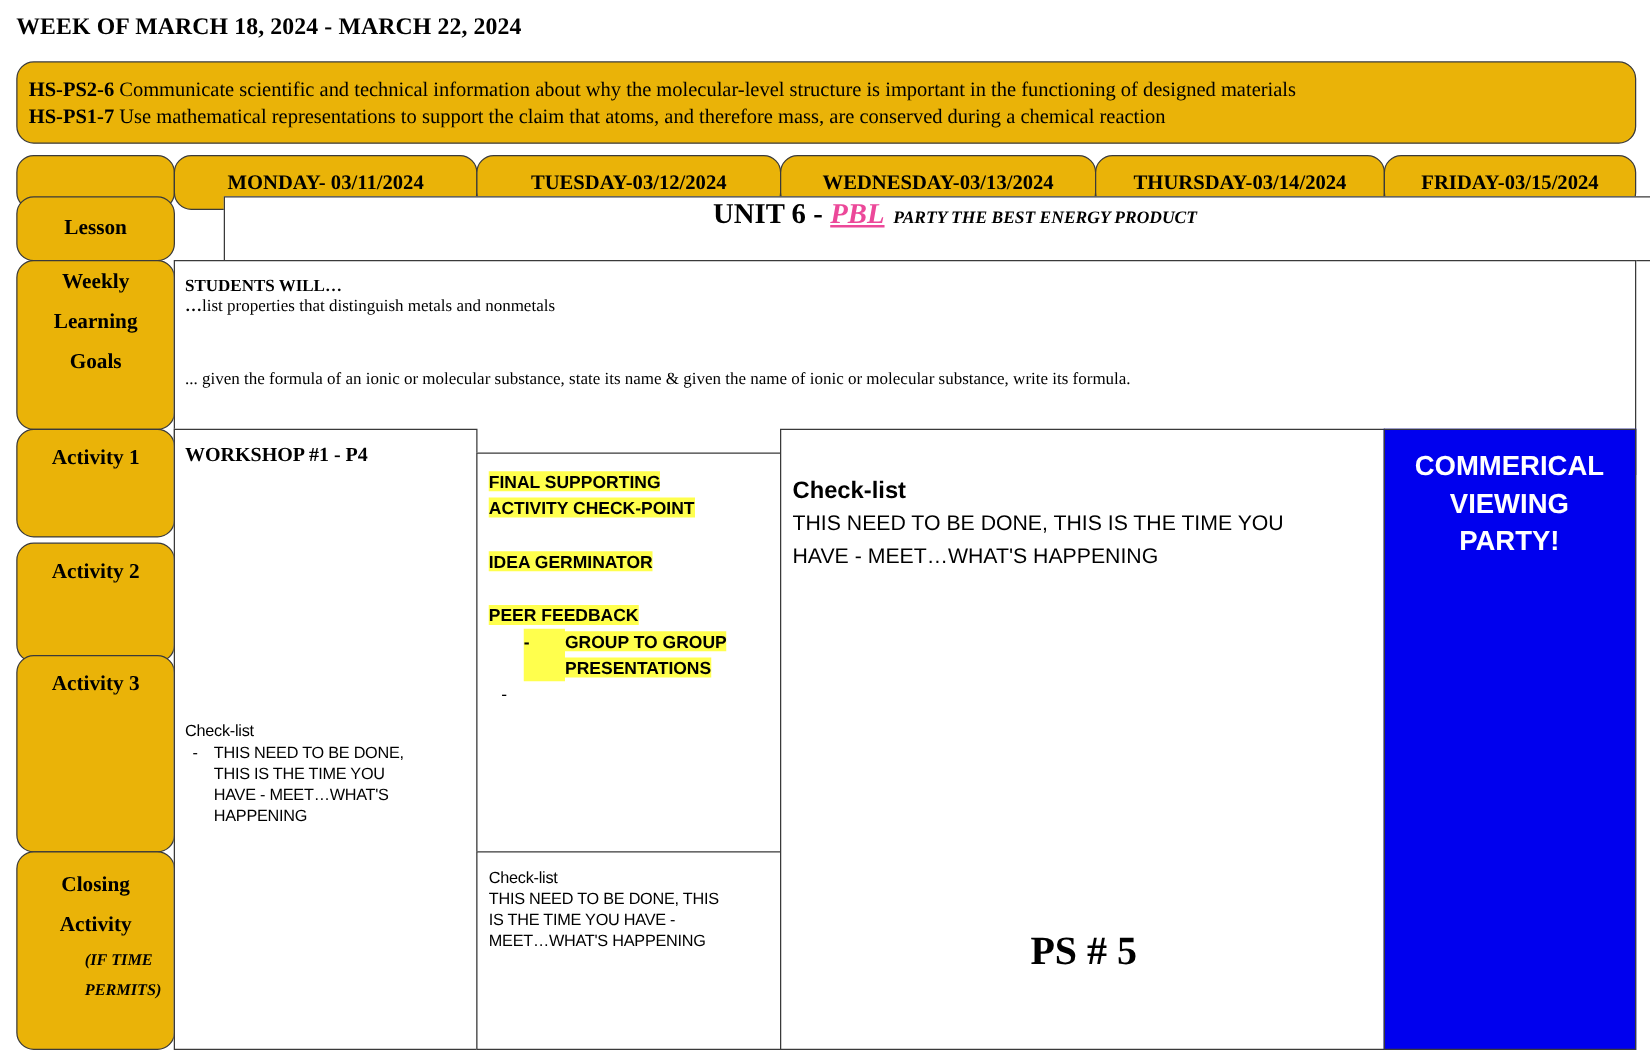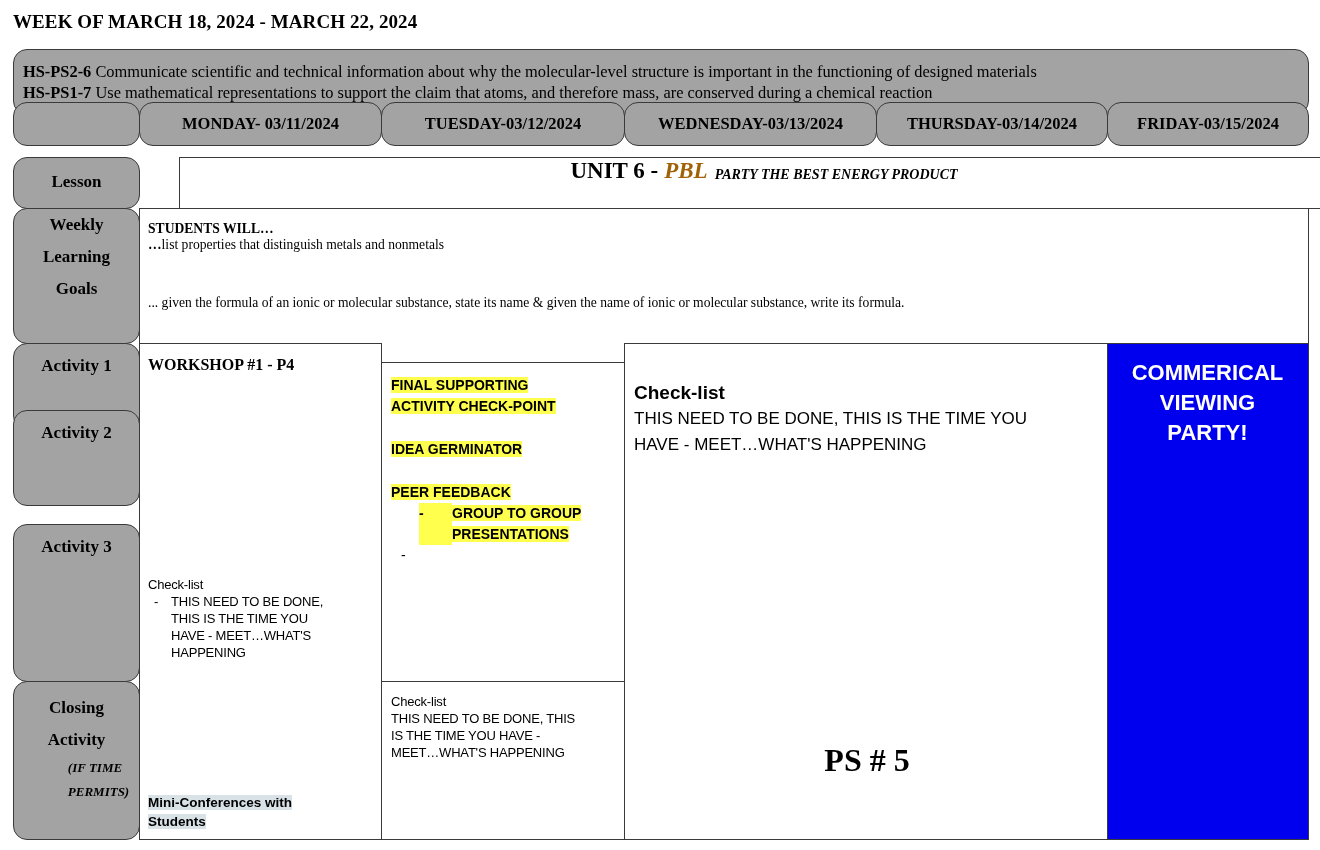--- a/index.html
+++ b/index.html
@@ -5,34 +5,34 @@
   * { box-sizing: border-box; margin: 0; padding: 0; }
   html, body { width: 1320px; height: 850px; background: #ffffff; overflow: hidden; }
   body { position: relative; font-family: "Liberation Serif", serif; color: #000; }
 
   .page-title {
     position: absolute; left: 13px; top: 11px;
     font-family: "Liberation Serif", serif; font-weight: bold; font-size: 19px; letter-spacing: 0.1px;
   }
 
   .cell { position: absolute; border: 1.5px solid #3a3a3a; overflow: hidden; }
-  .orange { background: #a3a3a3; border-radius: 14px; }
+  .orange { background: #eab308; border-radius: 14px; }
   .white { background: #ffffff; }
   .blue { background: #0000ee; }
 
   .standards { left: 13px; top: 49px; width: 1296px; height: 66px; padding: 11px 0 0 9px; font-size: 16.4px; line-height: 21px; }
   .standards b { font-weight: bold; }
 
-  .dayhead { top: 102px; height: 44px; font-weight: bold; font-size: 16.5px; display: flex; align-items: center; justify-content: center; white-space: nowrap; }
+  .dayhead { top: 124px; height: 44px; font-weight: bold; font-size: 16.5px; display: flex; align-items: center; justify-content: center; white-space: nowrap; }
 
   .rowlabel { left: 13px; width: 127px; font-weight: bold; font-size: 17px; text-align: center; }
 
   .lesson-main { left: 139px; top: 157px; width: 1170px; height: 52px; display: flex; justify-content: center; margin-left: 40px; }
   .unit { font-weight: bold; font-size: 23px; }
-  .pbl { font-weight: bold; font-style: italic; font-size: 23px; color: #a16207; margin-left: 6px; }
+  .pbl { font-weight: bold; font-style: italic; font-size: 23px; color: #ec4899; text-decoration: underline; margin-left: 6px; }
   .unit-sub { font-weight: bold; font-style: italic; font-size: 14px; margin-left: 7px; margin-top: 9px; }
 
   .goals { left: 139px; top: 208px; width: 1170px; height: 172px; padding: 12px 0 0 8px; font-size: 13.6px; }
   .goals .gl { line-height: 16px; }
   .goals .gap { height: 21px; }
 
   .cal { font-family: "Liberation Serif", serif; }
   .hl { background: #ffff4d; }
   .hl-gray { background: #d9e2e6; }
 
@@ -74,21 +74,21 @@
 </div>
 <div class="cell white goals">
   <div class="gl" style="font-weight:bold;">STUDENTS WILL…</div>
   <div class="gl"><b>…</b><span>list properties that distinguish metals and nonmetals</span></div>
   <div class="gap"></div>
   <div class="gap"></div>
   <div class="gl">... given the formula of an ionic or molecular substance, state its name &amp; given the name of ionic or molecular substance, write its formula.</div>
 </div>
 
 <div class="cell orange rowlabel" style="top:343px; height:87px; padding-top:12px;">Activity 1</div>
-<div class="cell orange rowlabel" style="top:410px; height:96px; padding-top:12px;">Activity 2</div>
+<div class="cell orange rowlabel" style="top:434px; height:96px; padding-top:12px;">Activity 2</div>
 <div class="cell orange rowlabel" style="top:524px; height:158px; padding-top:12px;">Activity 3</div>
 <div class="cell orange rowlabel" style="top:681px; height:159px; padding-top:10px; line-height:32px;">
   <div>Closing</div>
   <div>Activity</div>
   <div style="font-style:italic; font-size:13px; line-height:24px;padding-left:37px;">(IF TIME</div>
   <div style="font-style:italic; font-size:13px; line-height:24px;margin-left:44px;">PERMITS)</div>
 </div>
 
 <div class="cell white mon">
   <div class="cal" style="position:absolute; left:8px; top:12px; font-weight:bold; font-size:16px;">WORKSHOP #1 - P4</div>
@@ -96,24 +96,20 @@
     <div>Check-list</div>
     <div style="display:flex;">
       <span style="width:23px; padding-left:6px;">-</span>
       <div>
         <div>THIS NEED TO BE DONE,</div>
         <div>THIS IS THE TIME YOU</div>
         <div>HAVE - MEET…WHAT'S</div>
         <div>HAPPENING</div>
       </div>
     </div>
-  </div>
-  <div class="narrow" style="position:absolute; left:8px; top:449px; font-weight:bold; font-size:13.5px; line-height:19px;">
-    <span class="hl-gray">Mini-Conferences with</span><br>
-    <span class="hl-gray">Students</span>
   </div>
 </div>
 
 <div class="cell white tue-top">
   <div class="narrow" style="position:absolute; left:9px; top:12px; font-weight:bold; font-size:14px; line-height:21px;">
     <span class="hl">FINAL SUPPORTING</span><br>
     <span class="hl">ACTIVITY CHECK-POINT</span>
     <div style="height:22px;"></div>
     <span class="hl">IDEA GERMINATOR</span>
     <div style="height:22px;"></div>

